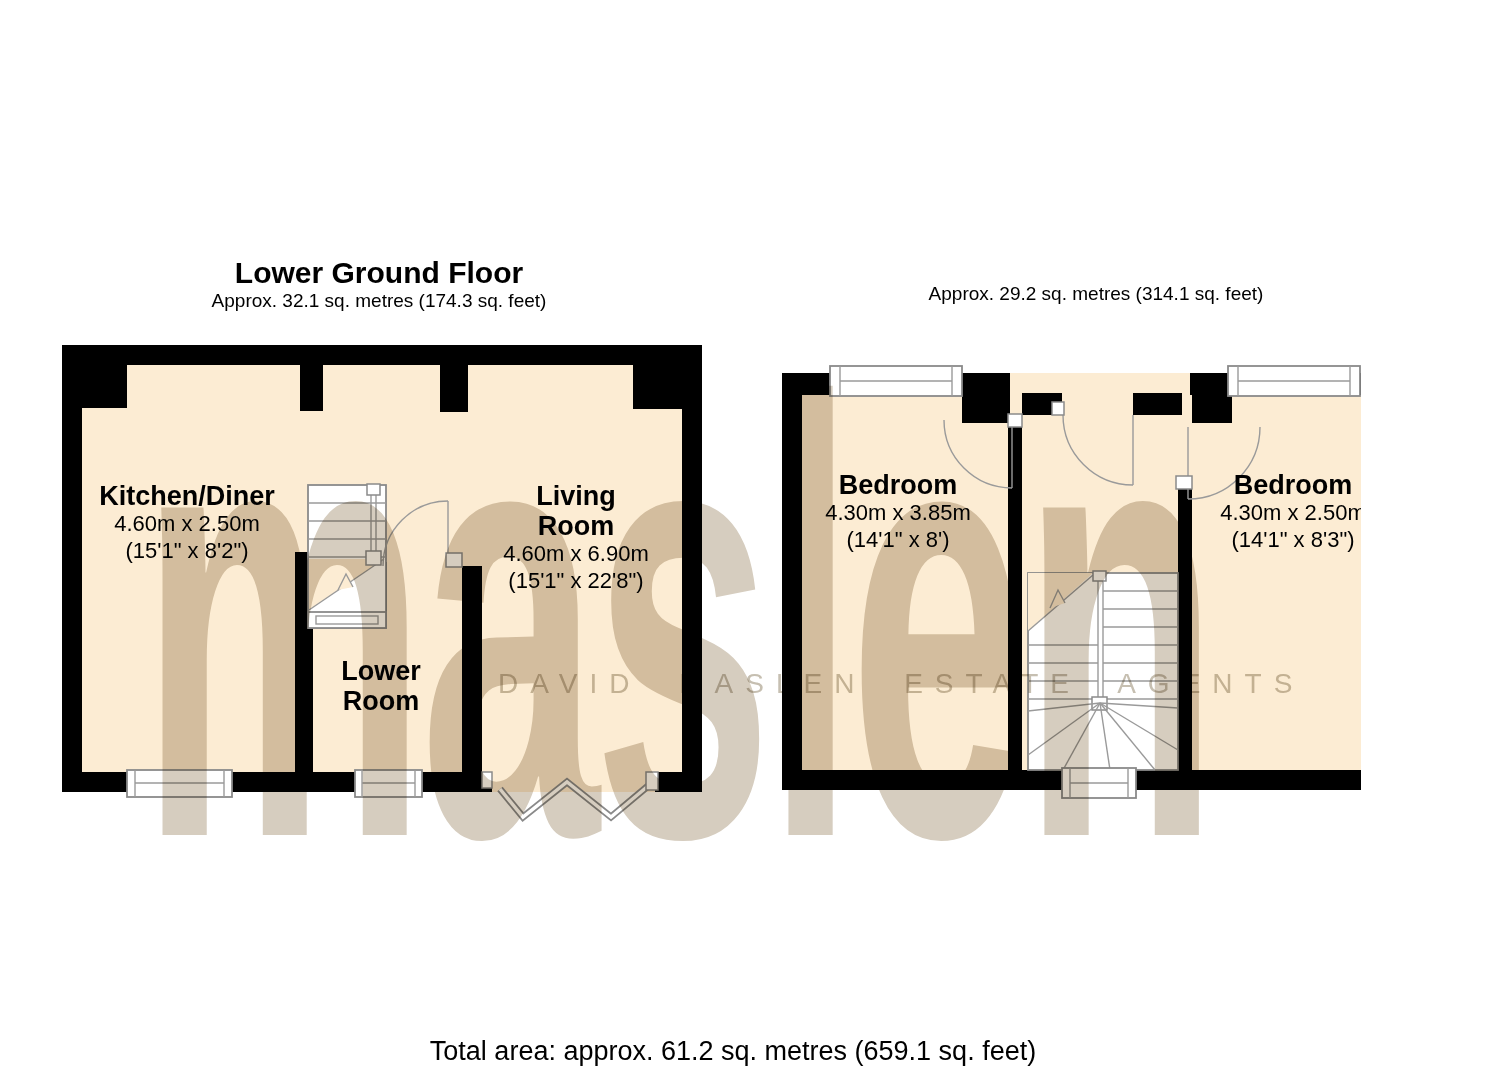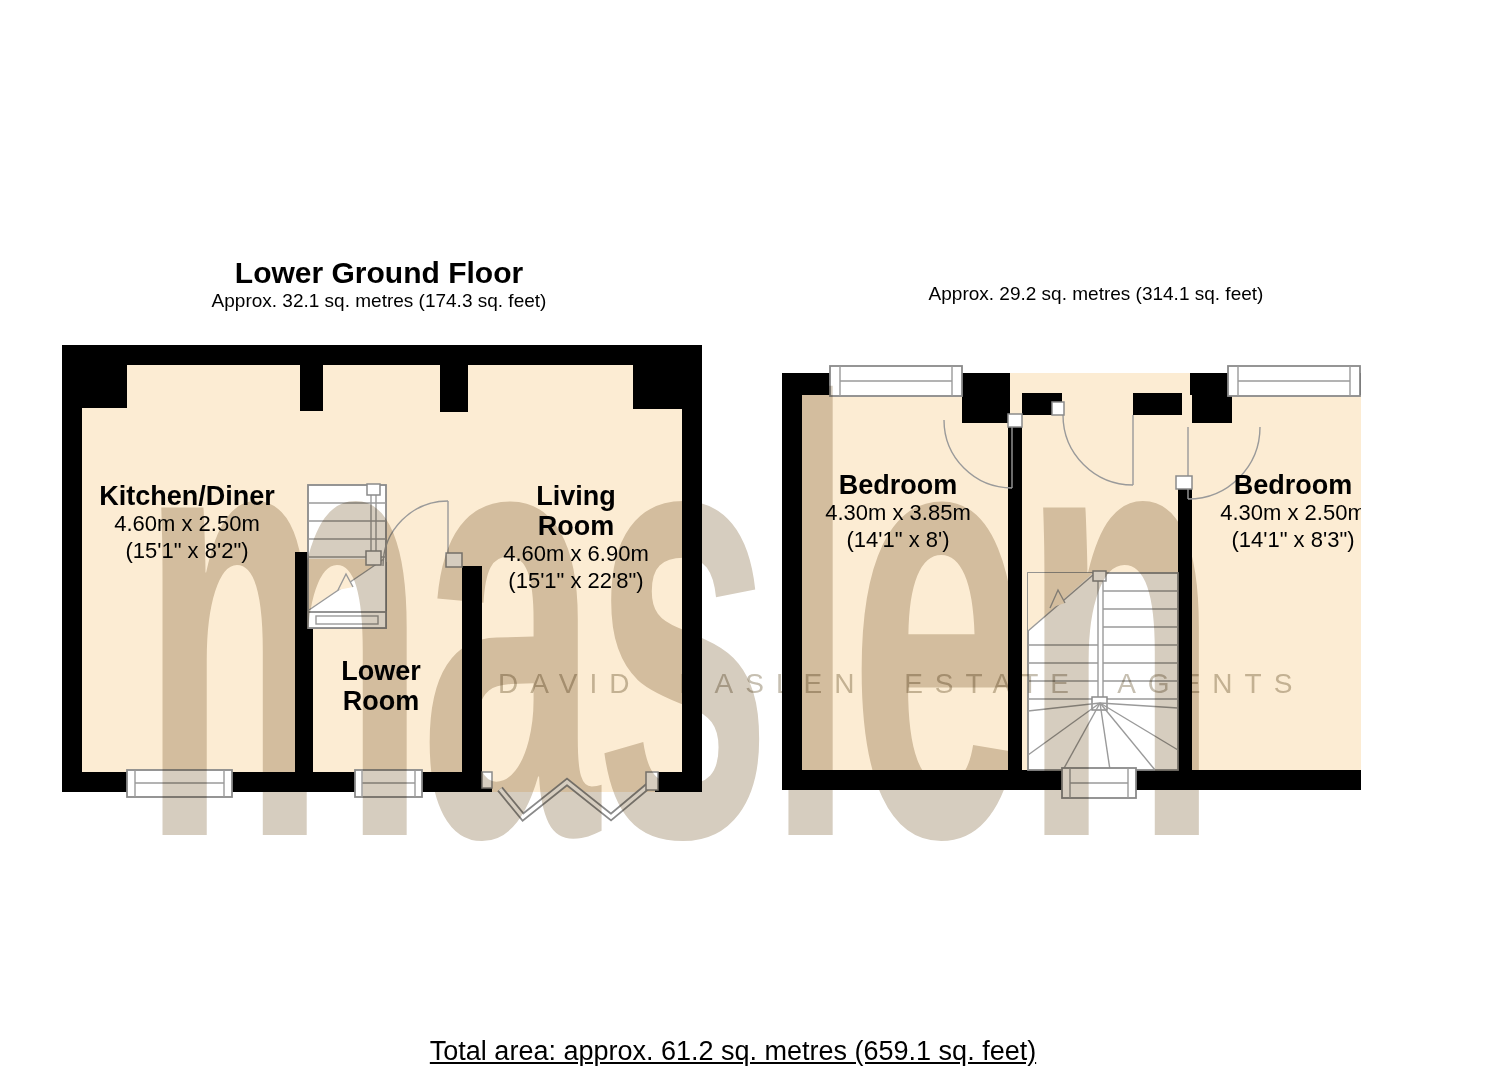--- a/index.html
+++ b/index.html
@@ -212,15 +212,15 @@
     <div class="room-dim">4.30m x 3.85m</div>
     <div class="room-dim">(14'1" x 8')</div>
   </div>
 
   <div class="lbl" style="left:1293px;top:470px;">
     <div class="room-name">Bedroom</div>
     <div class="room-dim">4.30m x 2.50m</div>
     <div class="room-dim">(14'1" x 8'3")</div>
   </div>
 
-  <div class="lbl total-line" style="left:733px;top:1036px;text-decoration:underline;">Total area: approx. 61.2 sq. metres (659.1 sq. feet)</div>
+  <div class="lbl total-line" style="left:733px;top:1036px;">Total area: approx. 61.2 sq. metres (659.1 sq. feet)</div>
 
 </div>
 
 </body></html>

